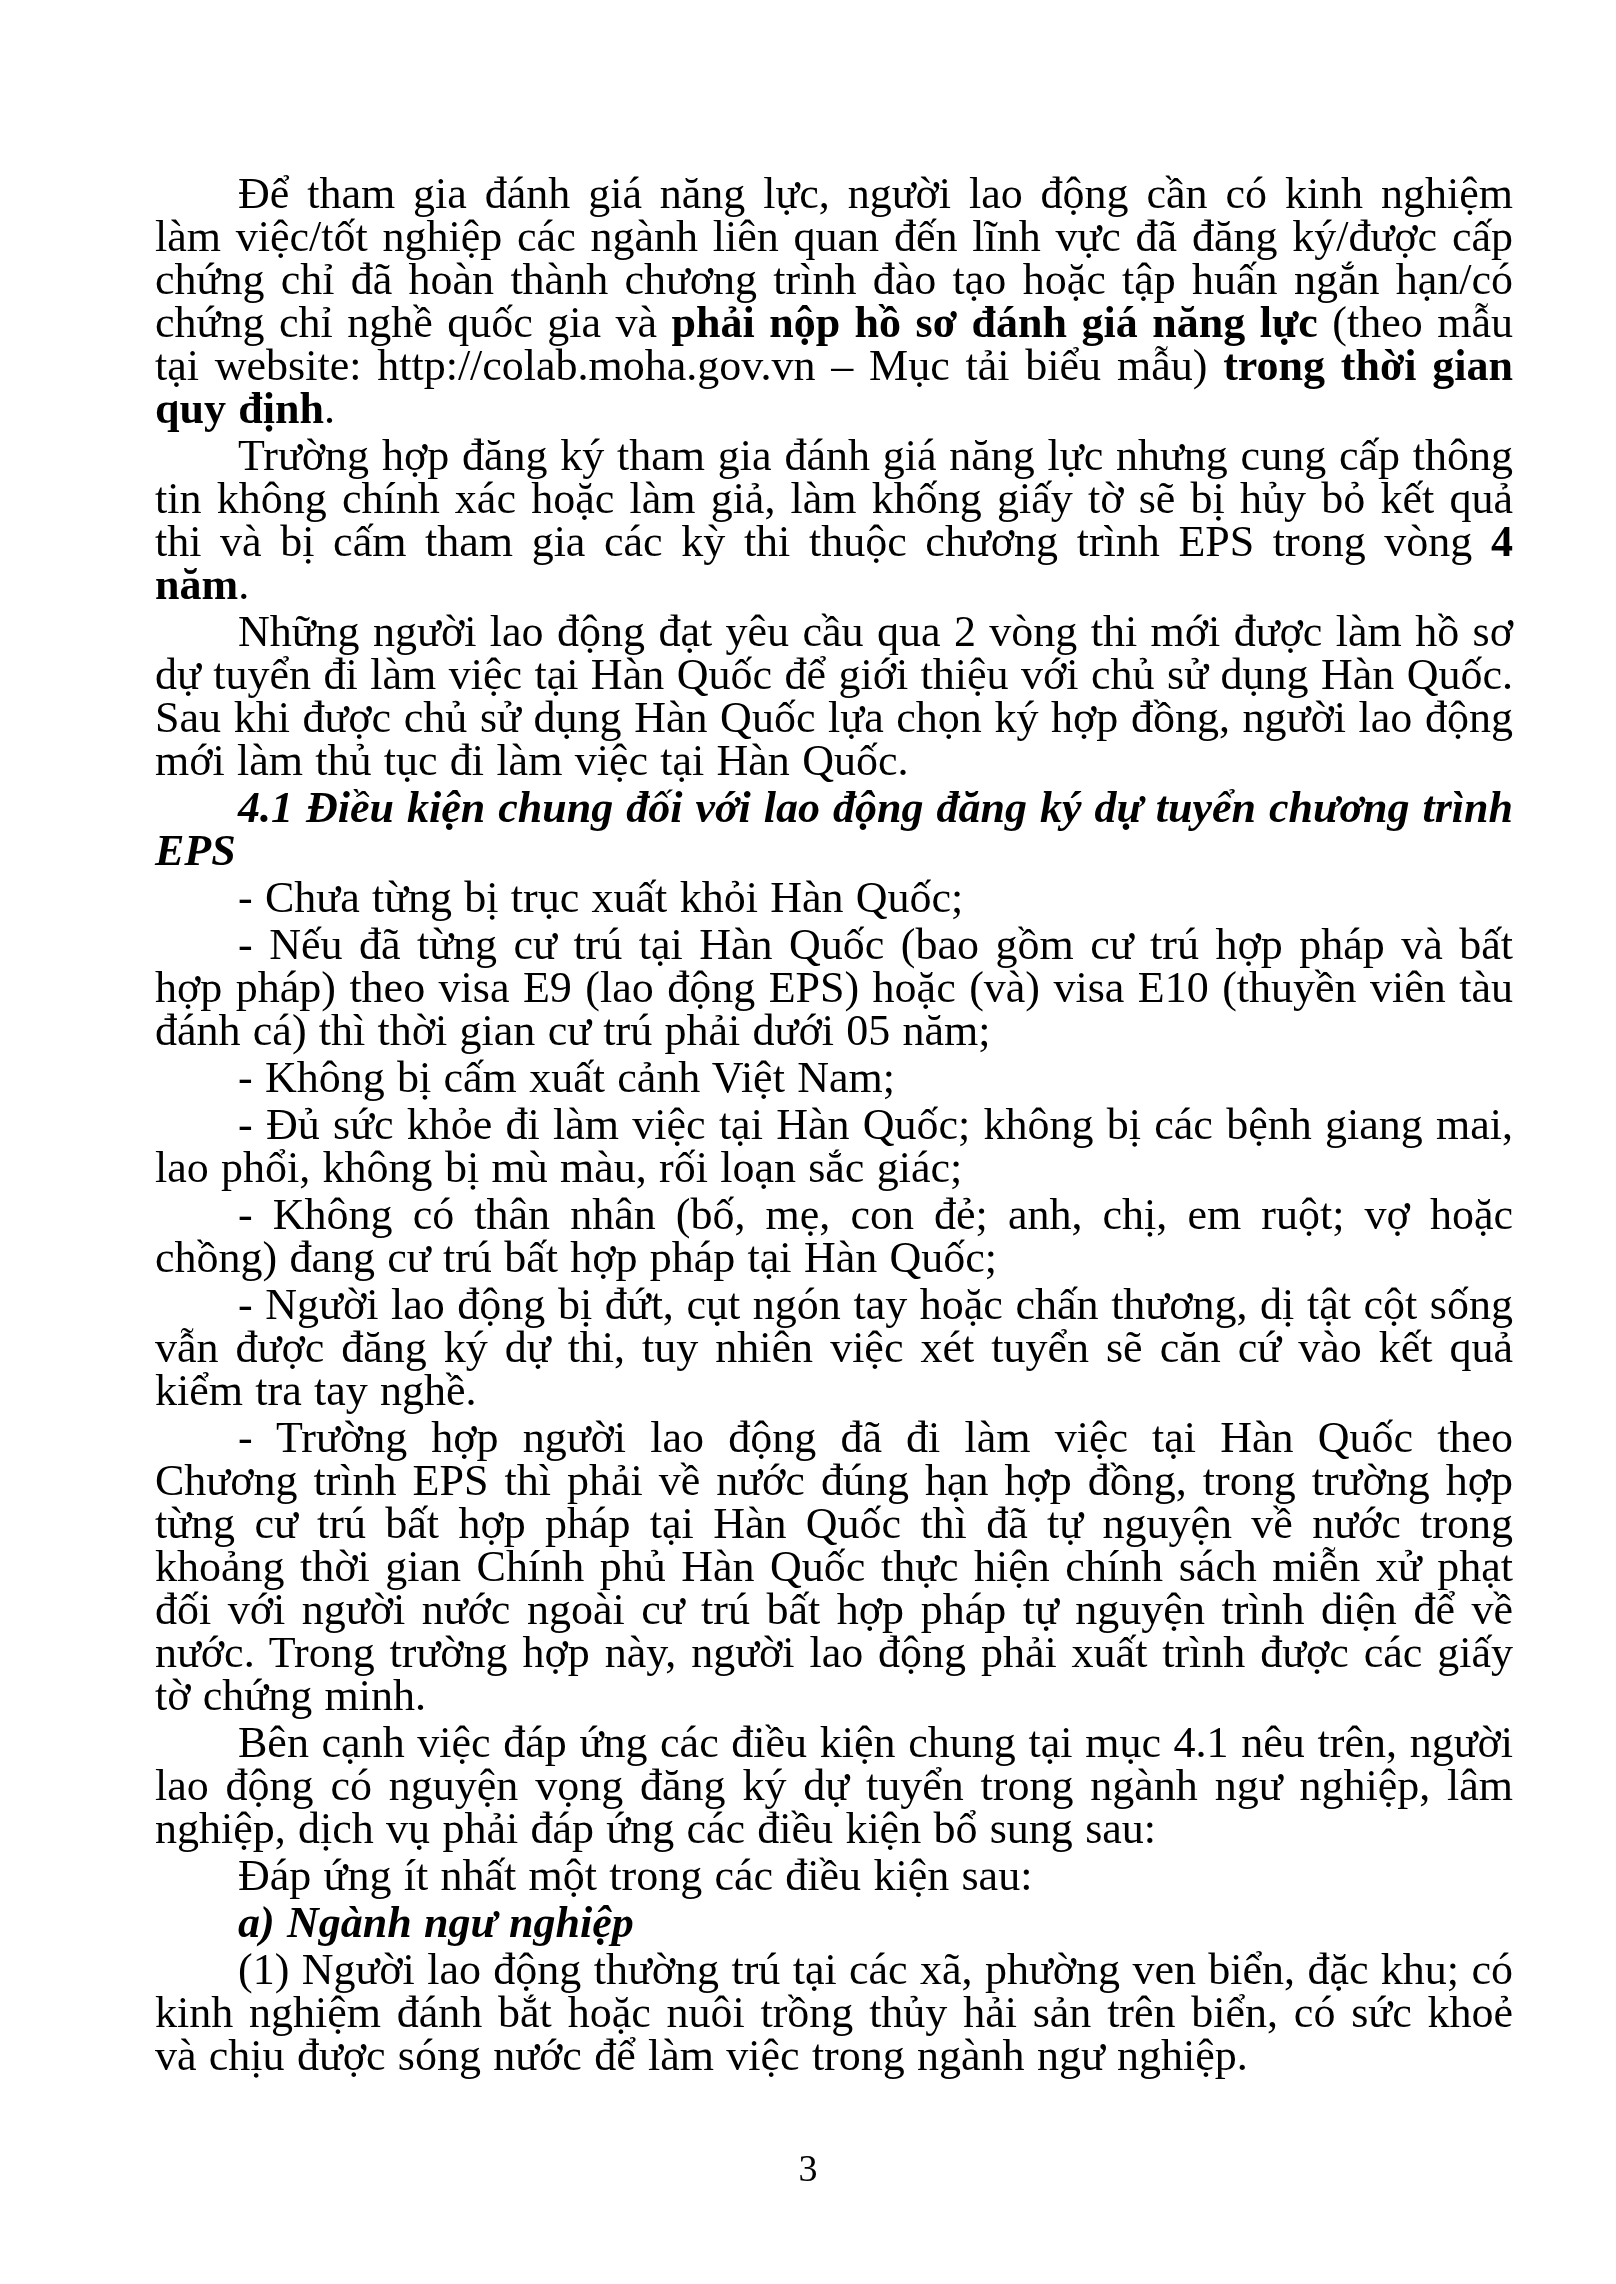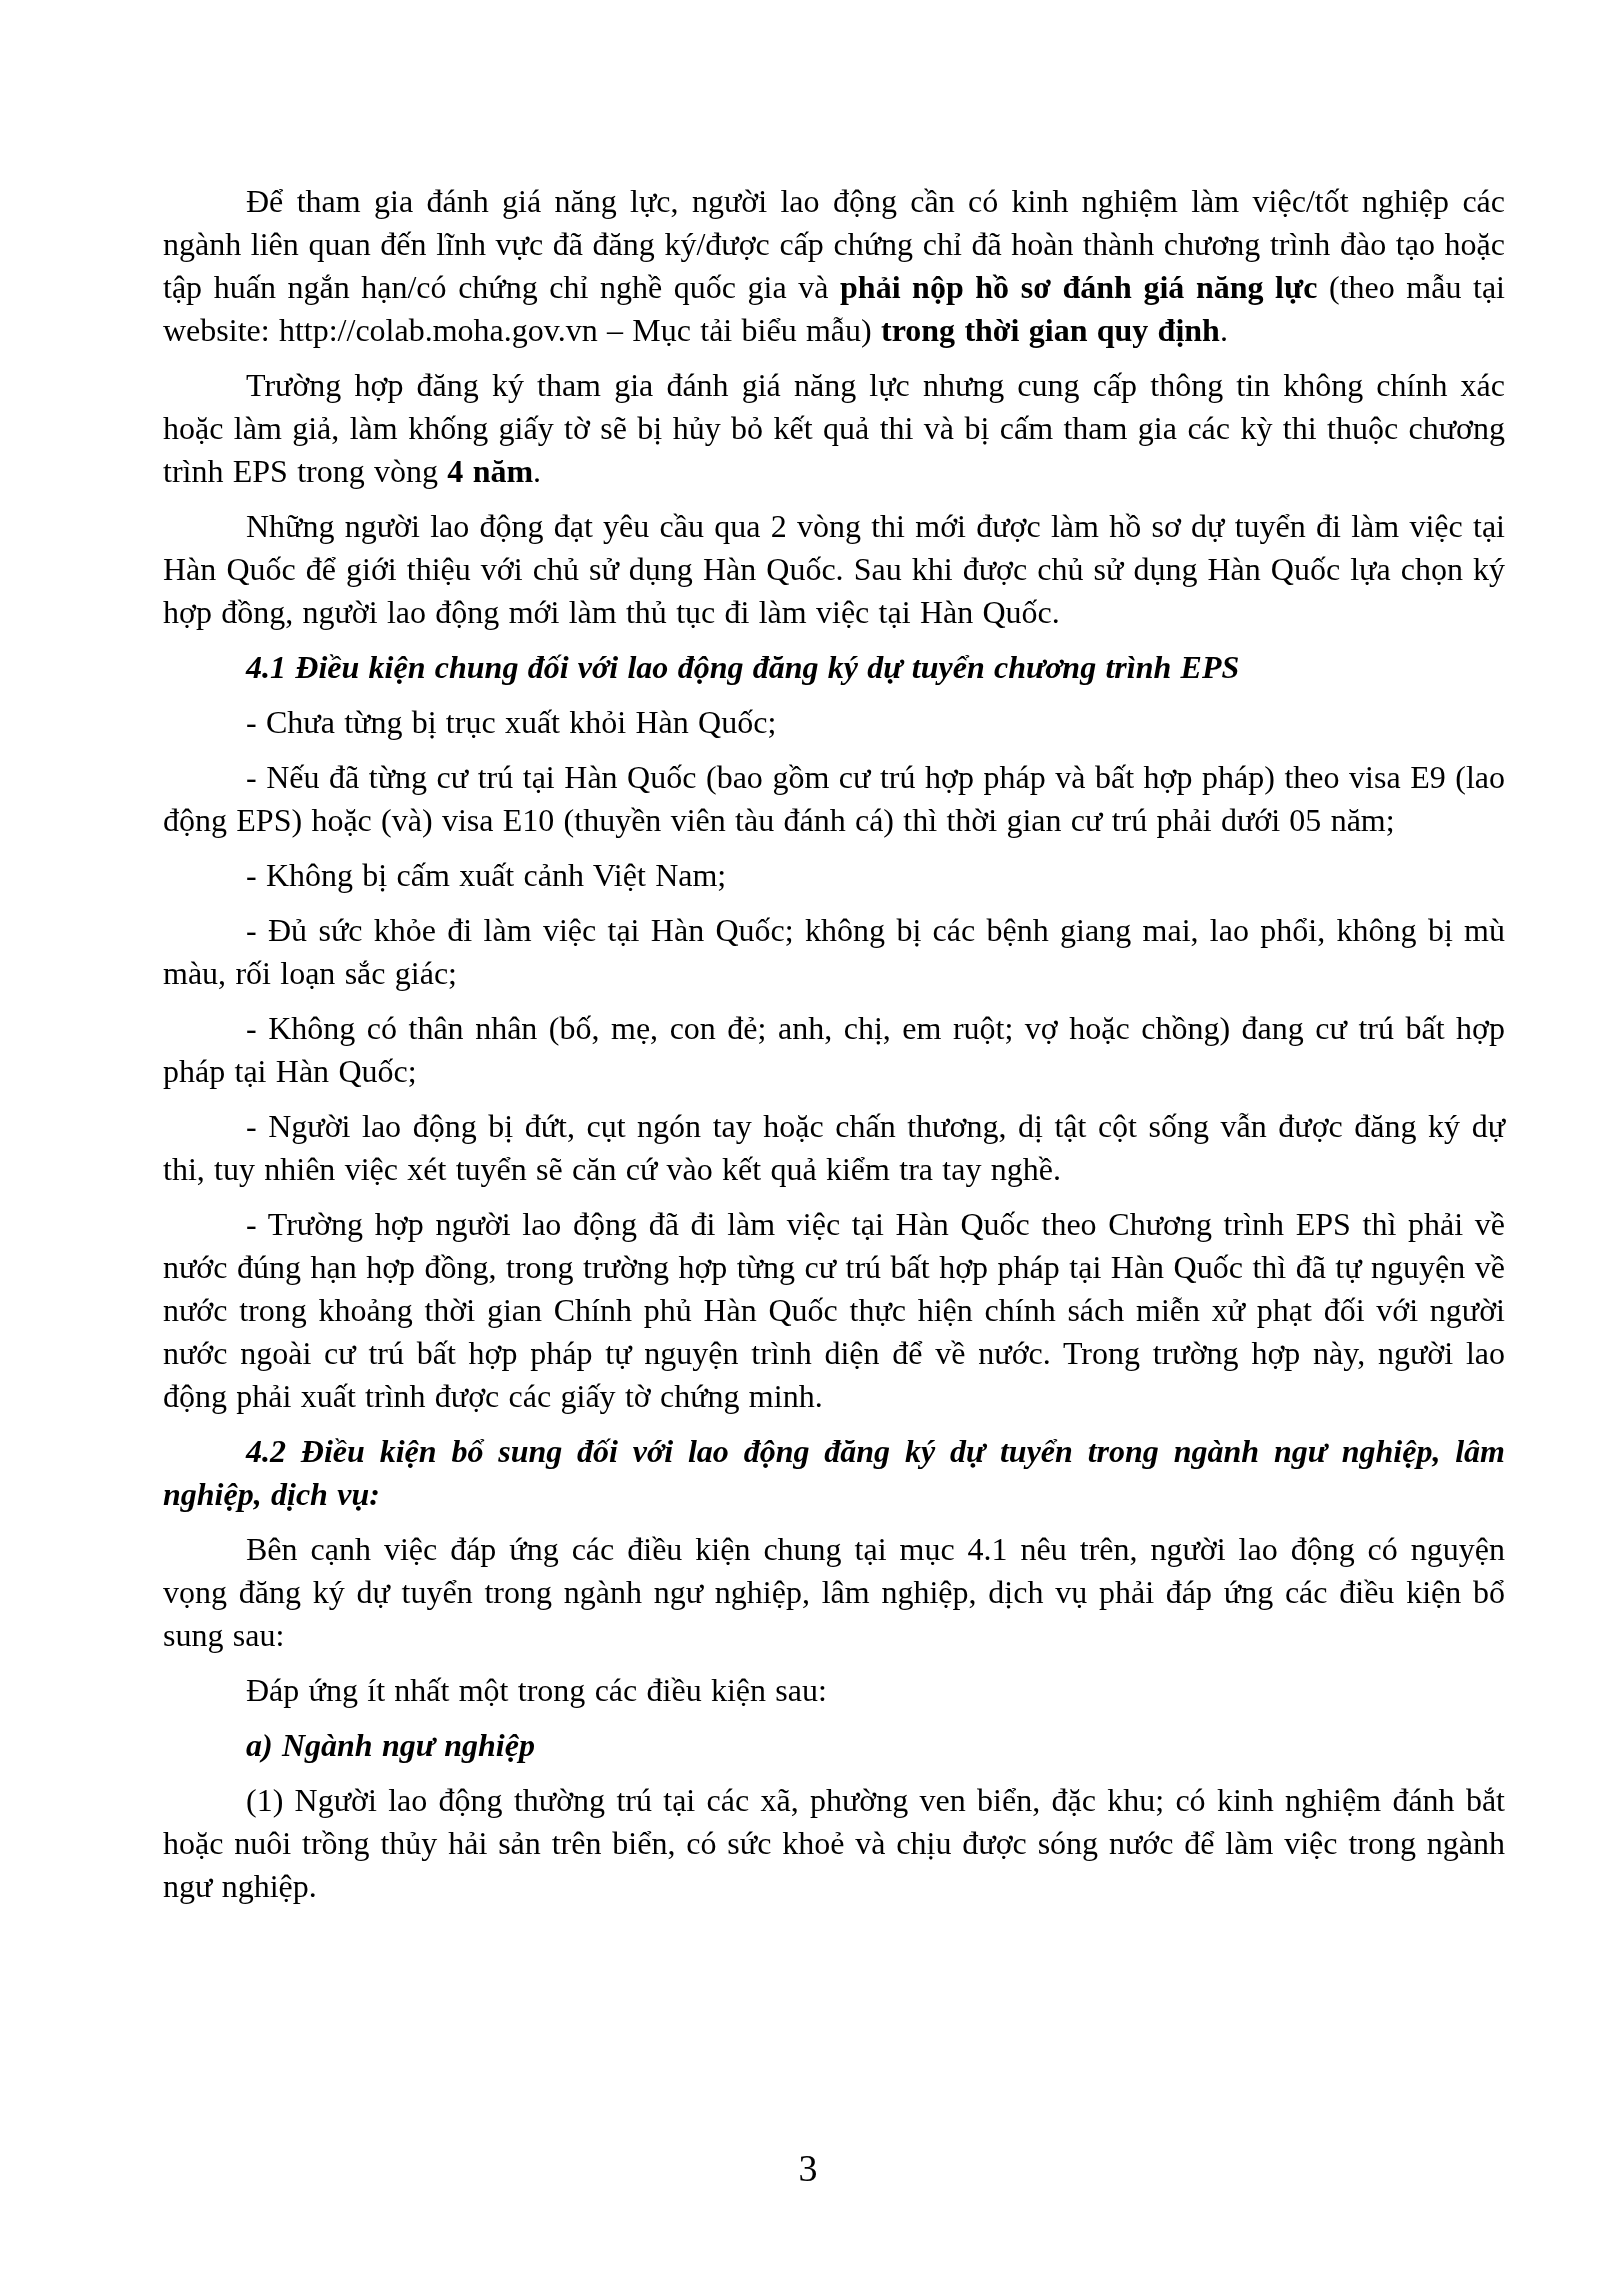--- a/index.html
+++ b/index.html
@@ -12,22 +12,22 @@
     color: #000000;
     overflow: hidden;
   }
   .content {
     position: absolute;
     left: 151px;
     top: 168px;
     width: 1366px;
   }
   .blk {
-    margin: 12px;
-    font-size: 32px;
+    margin: 4px;
+    font-size: 44px;
     line-height: 43px;
     text-align: justify;
     text-indent: 83px;
     word-spacing: 1.3px;
   }
   .blk.sp { margin-top: 10.4px; }
   .heading { font-weight: 700; }
   .heading-italic { font-weight: 700; font-style: italic; }
   span.b { font-weight: 700; }
   .footer {
@@ -49,21 +49,20 @@
       <p class="blk body"><span>Trường hợp đăng ký tham gia đánh giá năng lực nhưng cung cấp thông tin không chính xác hoặc làm giả, làm khống giấy tờ sẽ bị hủy bỏ kết quả thi và bị cấm tham gia các kỳ thi thuộc chương trình EPS trong vòng </span><span class="b">4 năm</span><span>.</span></p>
       <p class="blk body"><span>Những người lao động đạt yêu cầu qua 2 vòng thi mới được làm hồ sơ dự tuyển đi làm việc tại Hàn Quốc để giới thiệu với chủ sử dụng Hàn Quốc. Sau khi được chủ sử dụng Hàn Quốc lựa chọn ký hợp đồng, người lao động mới làm thủ tục đi làm việc tại Hàn Quốc.</span></p>
       <p class="blk heading-italic"><span>4.1 Điều kiện chung đối với lao động đăng ký dự tuyển chương trình EPS</span></p>
       <p class="blk body"><span>- Chưa từng bị trục xuất khỏi Hàn Quốc;</span></p>
       <p class="blk body"><span>- Nếu đã từng cư trú tại Hàn Quốc (bao gồm cư trú hợp pháp và bất hợp pháp) theo visa E9 (lao động EPS) hoặc (và) visa E10 (thuyền viên tàu đánh cá) thì thời gian cư trú phải dưới 05 năm;</span></p>
       <p class="blk body"><span>- Không bị cấm xuất cảnh Việt Nam;</span></p>
       <p class="blk body"><span>- Đủ sức khỏe đi làm việc tại Hàn Quốc; không bị các bệnh giang mai, lao phổi, không bị mù màu, rối loạn sắc giác;</span></p>
       <p class="blk body"><span>- Không có thân nhân (bố, mẹ, con đẻ; anh, chị, em ruột; vợ hoặc chồng) đang cư trú bất hợp pháp tại Hàn Quốc;</span></p>
       <p class="blk body"><span>- Người lao động bị đứt, cụt ngón tay hoặc chấn thương, dị tật cột sống vẫn được đăng ký dự thi, tuy nhiên việc xét tuyển sẽ căn cứ vào kết quả kiểm tra tay nghề.</span></p>
       <p class="blk body"><span>- Trường hợp người lao động đã đi làm việc tại Hàn Quốc theo Chương trình EPS thì phải về nước đúng hạn hợp đồng, trong trường hợp từng cư trú bất hợp pháp tại Hàn Quốc thì đã tự nguyện về nước trong khoảng thời gian Chính phủ Hàn Quốc thực hiện chính sách miễn xử phạt đối với người nước ngoài cư trú bất hợp pháp tự nguyện trình diện để về nước. Trong trường hợp này, người lao động phải xuất trình được các giấy tờ chứng minh.</span></p>
-      <p class="blk heading-italic"><span>4.2 Điều kiện bổ sung đối với lao động đăng ký dự tuyển trong ngành ngư nghiệp, lâm nghiệp, dịch vụ:</span></p>
       <p class="blk body"><span>Bên cạnh việc đáp ứng các điều kiện chung tại mục 4.1 nêu trên, người lao động có nguyện vọng đăng ký dự tuyển trong ngành ngư nghiệp, lâm nghiệp, dịch vụ phải đáp ứng các điều kiện bổ sung sau:</span></p>
       <p class="blk body"><span>Đáp ứng ít nhất một trong các điều kiện sau:</span></p>
       <p class="blk heading-italic"><span>a) Ngành ngư nghiệp</span></p>
       <p class="blk body"><span>(1) Người lao động thường trú tại các xã, phường ven biển, đặc khu; có kinh nghiệm đánh bắt hoặc nuôi trồng thủy hải sản trên biển, có sức khoẻ và chịu được sóng nước để làm việc trong ngành ngư nghiệp.</span></p>
     </div>
   <div class="footer">3</div>
 </div>
 
 
 </body></html>

